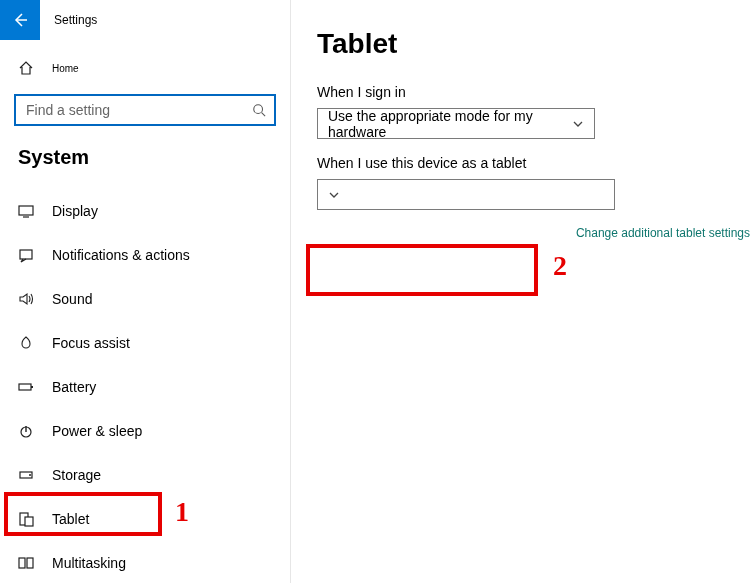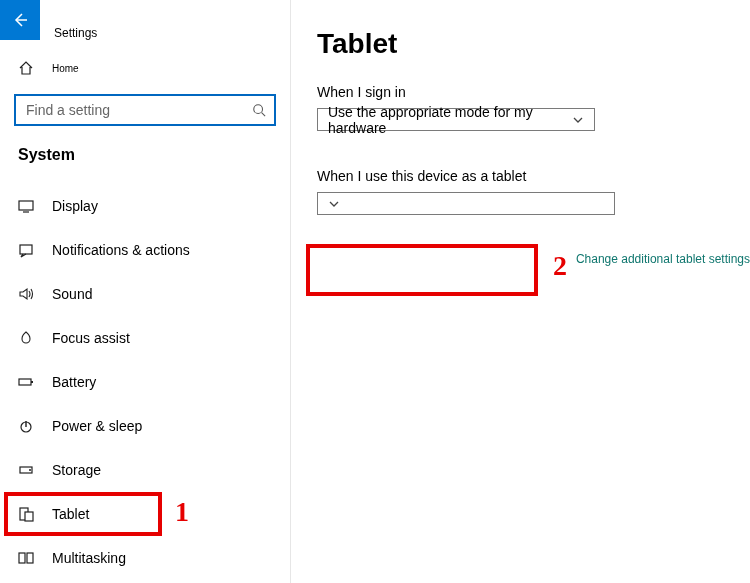--- a/index.html
+++ b/index.html
@@ -10,21 +10,21 @@
     color: #000;
     background: #fff;
     width: 750px;
     height: 583px;
     overflow: hidden;
     position: relative;
   }
   .main-layout { display: flex; width: 100%; height: 100%; }
   .left { width: 290px; height: 100%; position: relative; }
   .right { flex: 1; padding: 0 0 0 26px; border-left: 1px solid #e6e6e6; }
-  .header-row { display: flex; align-items: flex-end; height: 40px; }
+  .header-row { display: flex; align-items: center; height: 40px; }
   .back-btn {
     width: 40px; height: 40px;
     background: #0078d4;
     display: flex; align-items: center; justify-content: center;
     color: #fff;
   }
   .header-title { margin-left: 14px; font-size: 12px; }
   .home-row {
     display: flex; align-items: center;
     padding: 12px 0 12px 18px; margin-top: 8px;
@@ -40,44 +40,44 @@
     gap: 36px;
   }
   .search-box input {
     border: none; outline: none; flex: 1;
     font-size: 14px; color: #666; background: transparent;
     font-family: inherit;
   }
   .search-box input::placeholder { color: #666; }
   .search-icon { color: #555; }
   .group-label {
-    font-weight: 600; font-size: 16px;
+    font-weight: 600; font-size: 20px;
     padding: 20px 0 12px 18px;
   }
   .nav-list { margin-top: 8px; }
   .nav-item {
     display: flex; align-items: center;
     height: 44px; padding-left: 18px;
     font-size: 14px; cursor: pointer;
   }
   .nav-item .icon { width: 16px; margin-right: 18px; color: #222; display: flex; }
   .page-title {
     font-size: 28px; font-weight: 600;
     margin: 28px 0 24px 0;
   }
   .field-label { font-size: 14px; margin-bottom: 8px; }
   .dropdown {
     border: 1px solid #7a7a7a;
-    height: 23px; width: 278px;
+    height: 31px; width: 278px;
     display: flex; align-items: center;
     padding: 0 10px;
     font-size: 14px;
     justify-content: space-between;
     cursor: pointer;
-    margin-bottom: 37px;
+    margin-bottom: 16px;
   }
   .dropdown-wide { width: 298px; }
   .chevron { color: #444; }
   .link-text { color: #0f766e; font-size: 12px; cursor: pointer; text-align: right; }
   .annot-box {
     position: absolute;
     border: 4px solid #e60000;
     pointer-events: none;
   }
   .annot-num {

